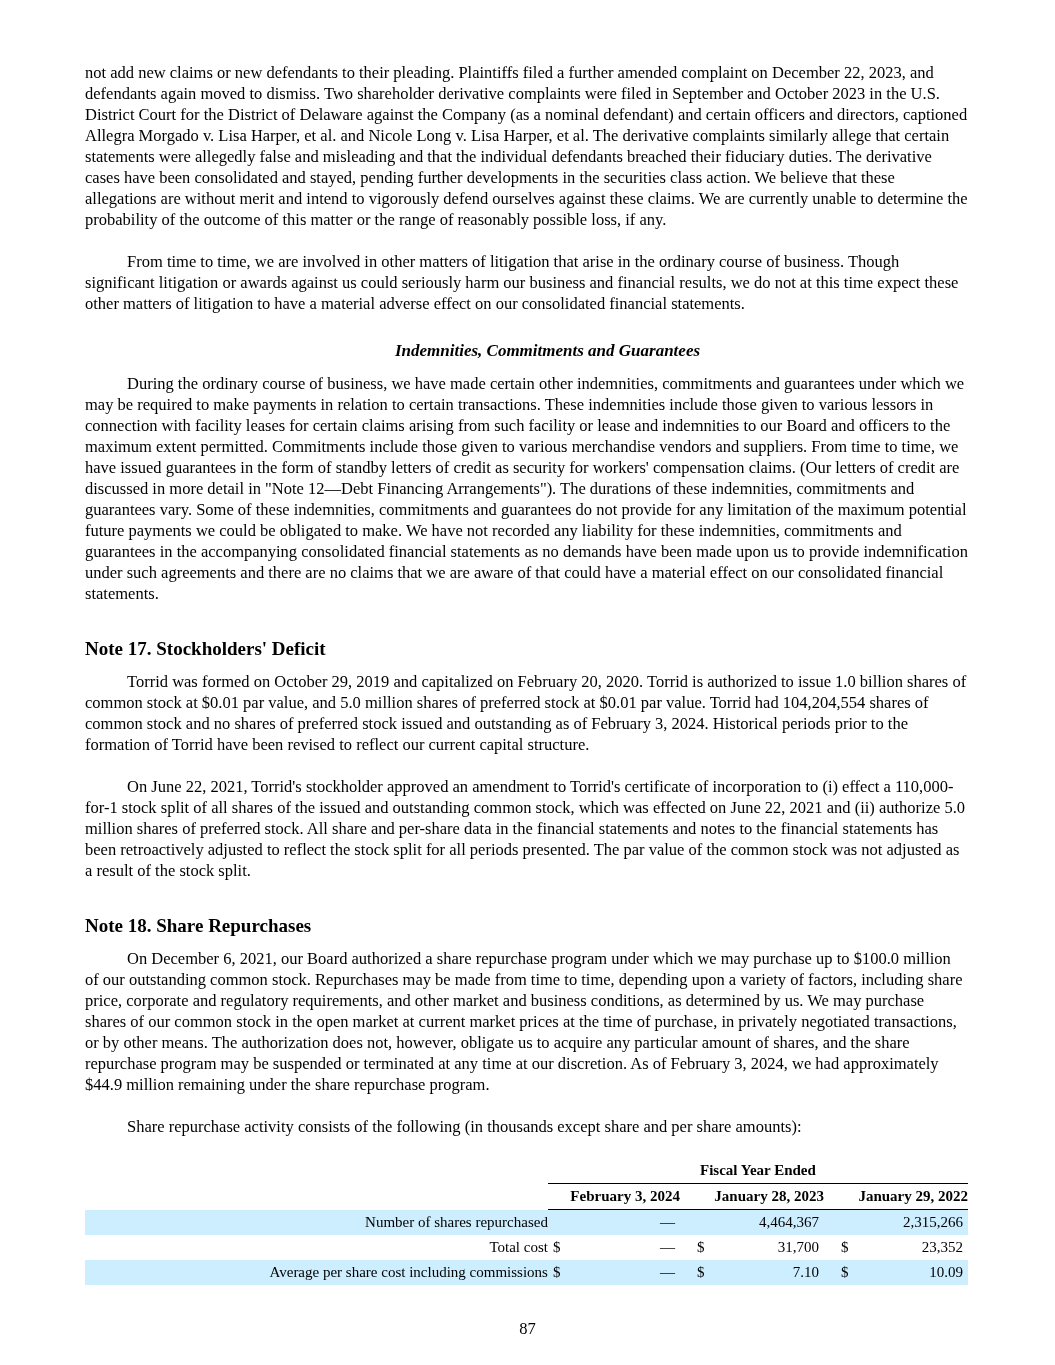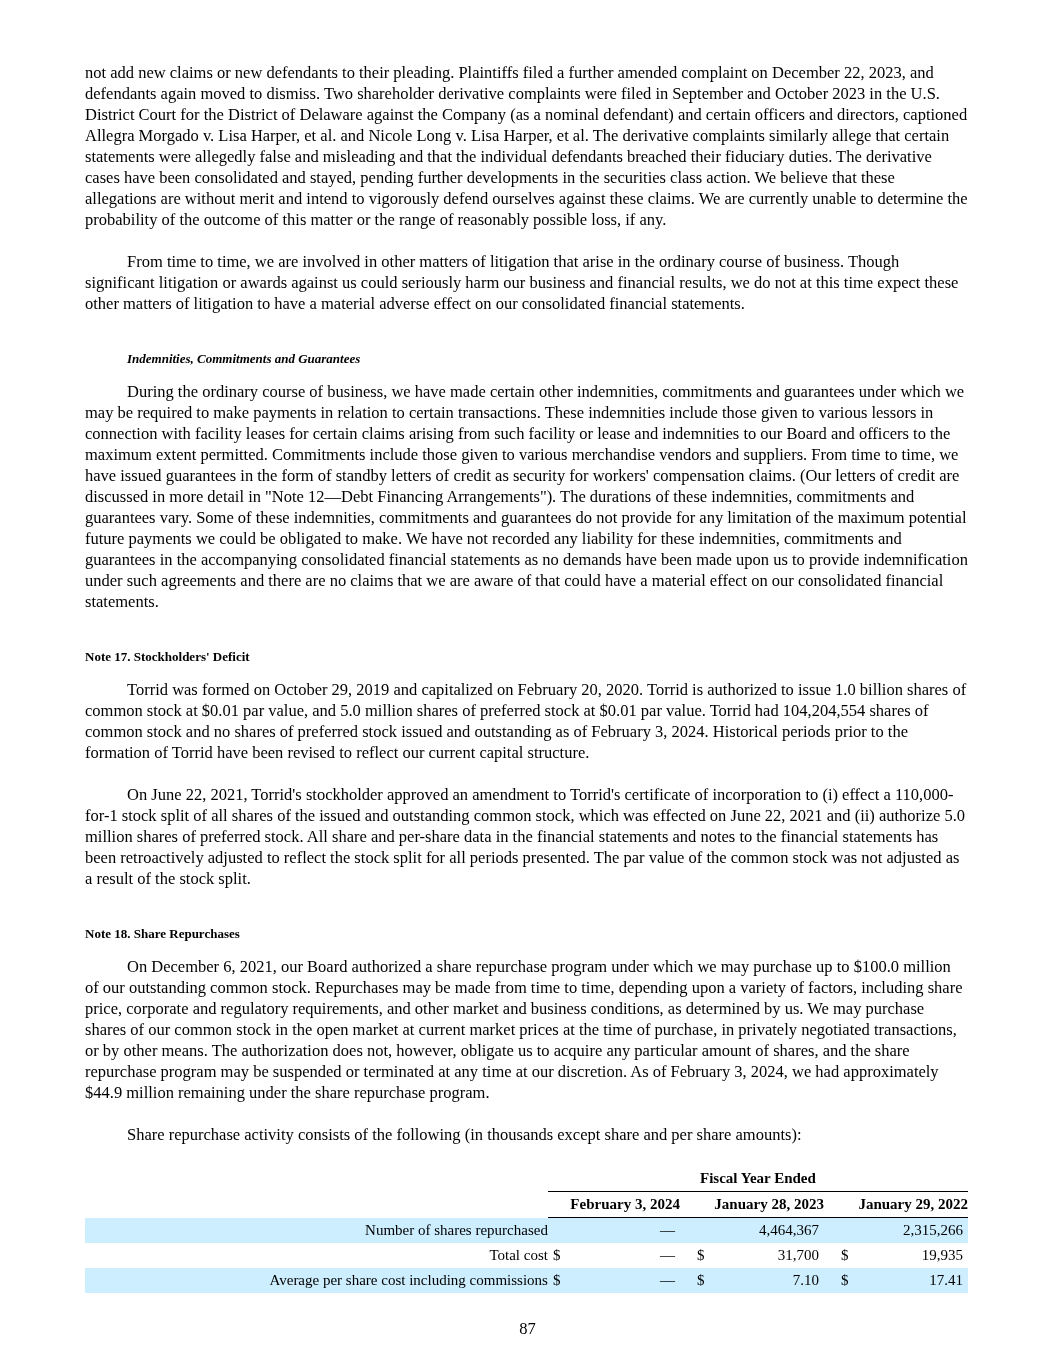--- a/index.html
+++ b/index.html
@@ -17,28 +17,29 @@
   .page {
     padding: 62px 87px 8px 85px;
   }
   p {
     margin: 0 0 21px 0;
     text-indent: 42px;
     text-align: left;
   }
   p.cont { text-indent: 0; }
   h3.ital-heading {
-    font-size: 13px;
+    font-size: 17px;
     line-height: 21px;
     font-weight: bold;
     font-style: italic;
-    margin: 34px 0 12px 42px;
+    margin: 26px 0 12px 42px;
+    text-align: center;
   }
   h3.note-heading {
-    font-size: 13px;
+    font-size: 19px;
     line-height: 21px;
     font-weight: bold;
     margin: 34px 0 12px 0;
   }
   table.fin {
     width: 100%;
     border-collapse: collapse;
     table-layout: fixed;
     margin-top: 12px;
     font-size: 15px;
@@ -141,32 +142,32 @@
 
       <tr>
         <td class="label">Total cost</td>
         <td class="dollar">$</td>
         <td class="value">—</td>
         <td></td>
         <td class="dollar">$</td>
         <td class="value">31,700</td>
         <td></td>
         <td class="dollar">$</td>
-        <td class="value">19,935</td>
+        <td class="value">23,352</td>
       </tr>
 
       <tr class="row-blue">
         <td class="label">Average per share cost including commissions</td>
         <td class="dollar">$</td>
         <td class="value">—</td>
         <td></td>
         <td class="dollar">$</td>
         <td class="value">7.10</td>
         <td></td>
         <td class="dollar">$</td>
-        <td class="value">17.41</td>
+        <td class="value">10.09</td>
       </tr>
     </tbody>
   </table>
 
 </div>
 
 <div class="page-number">87</div>
 
 </body></html>

